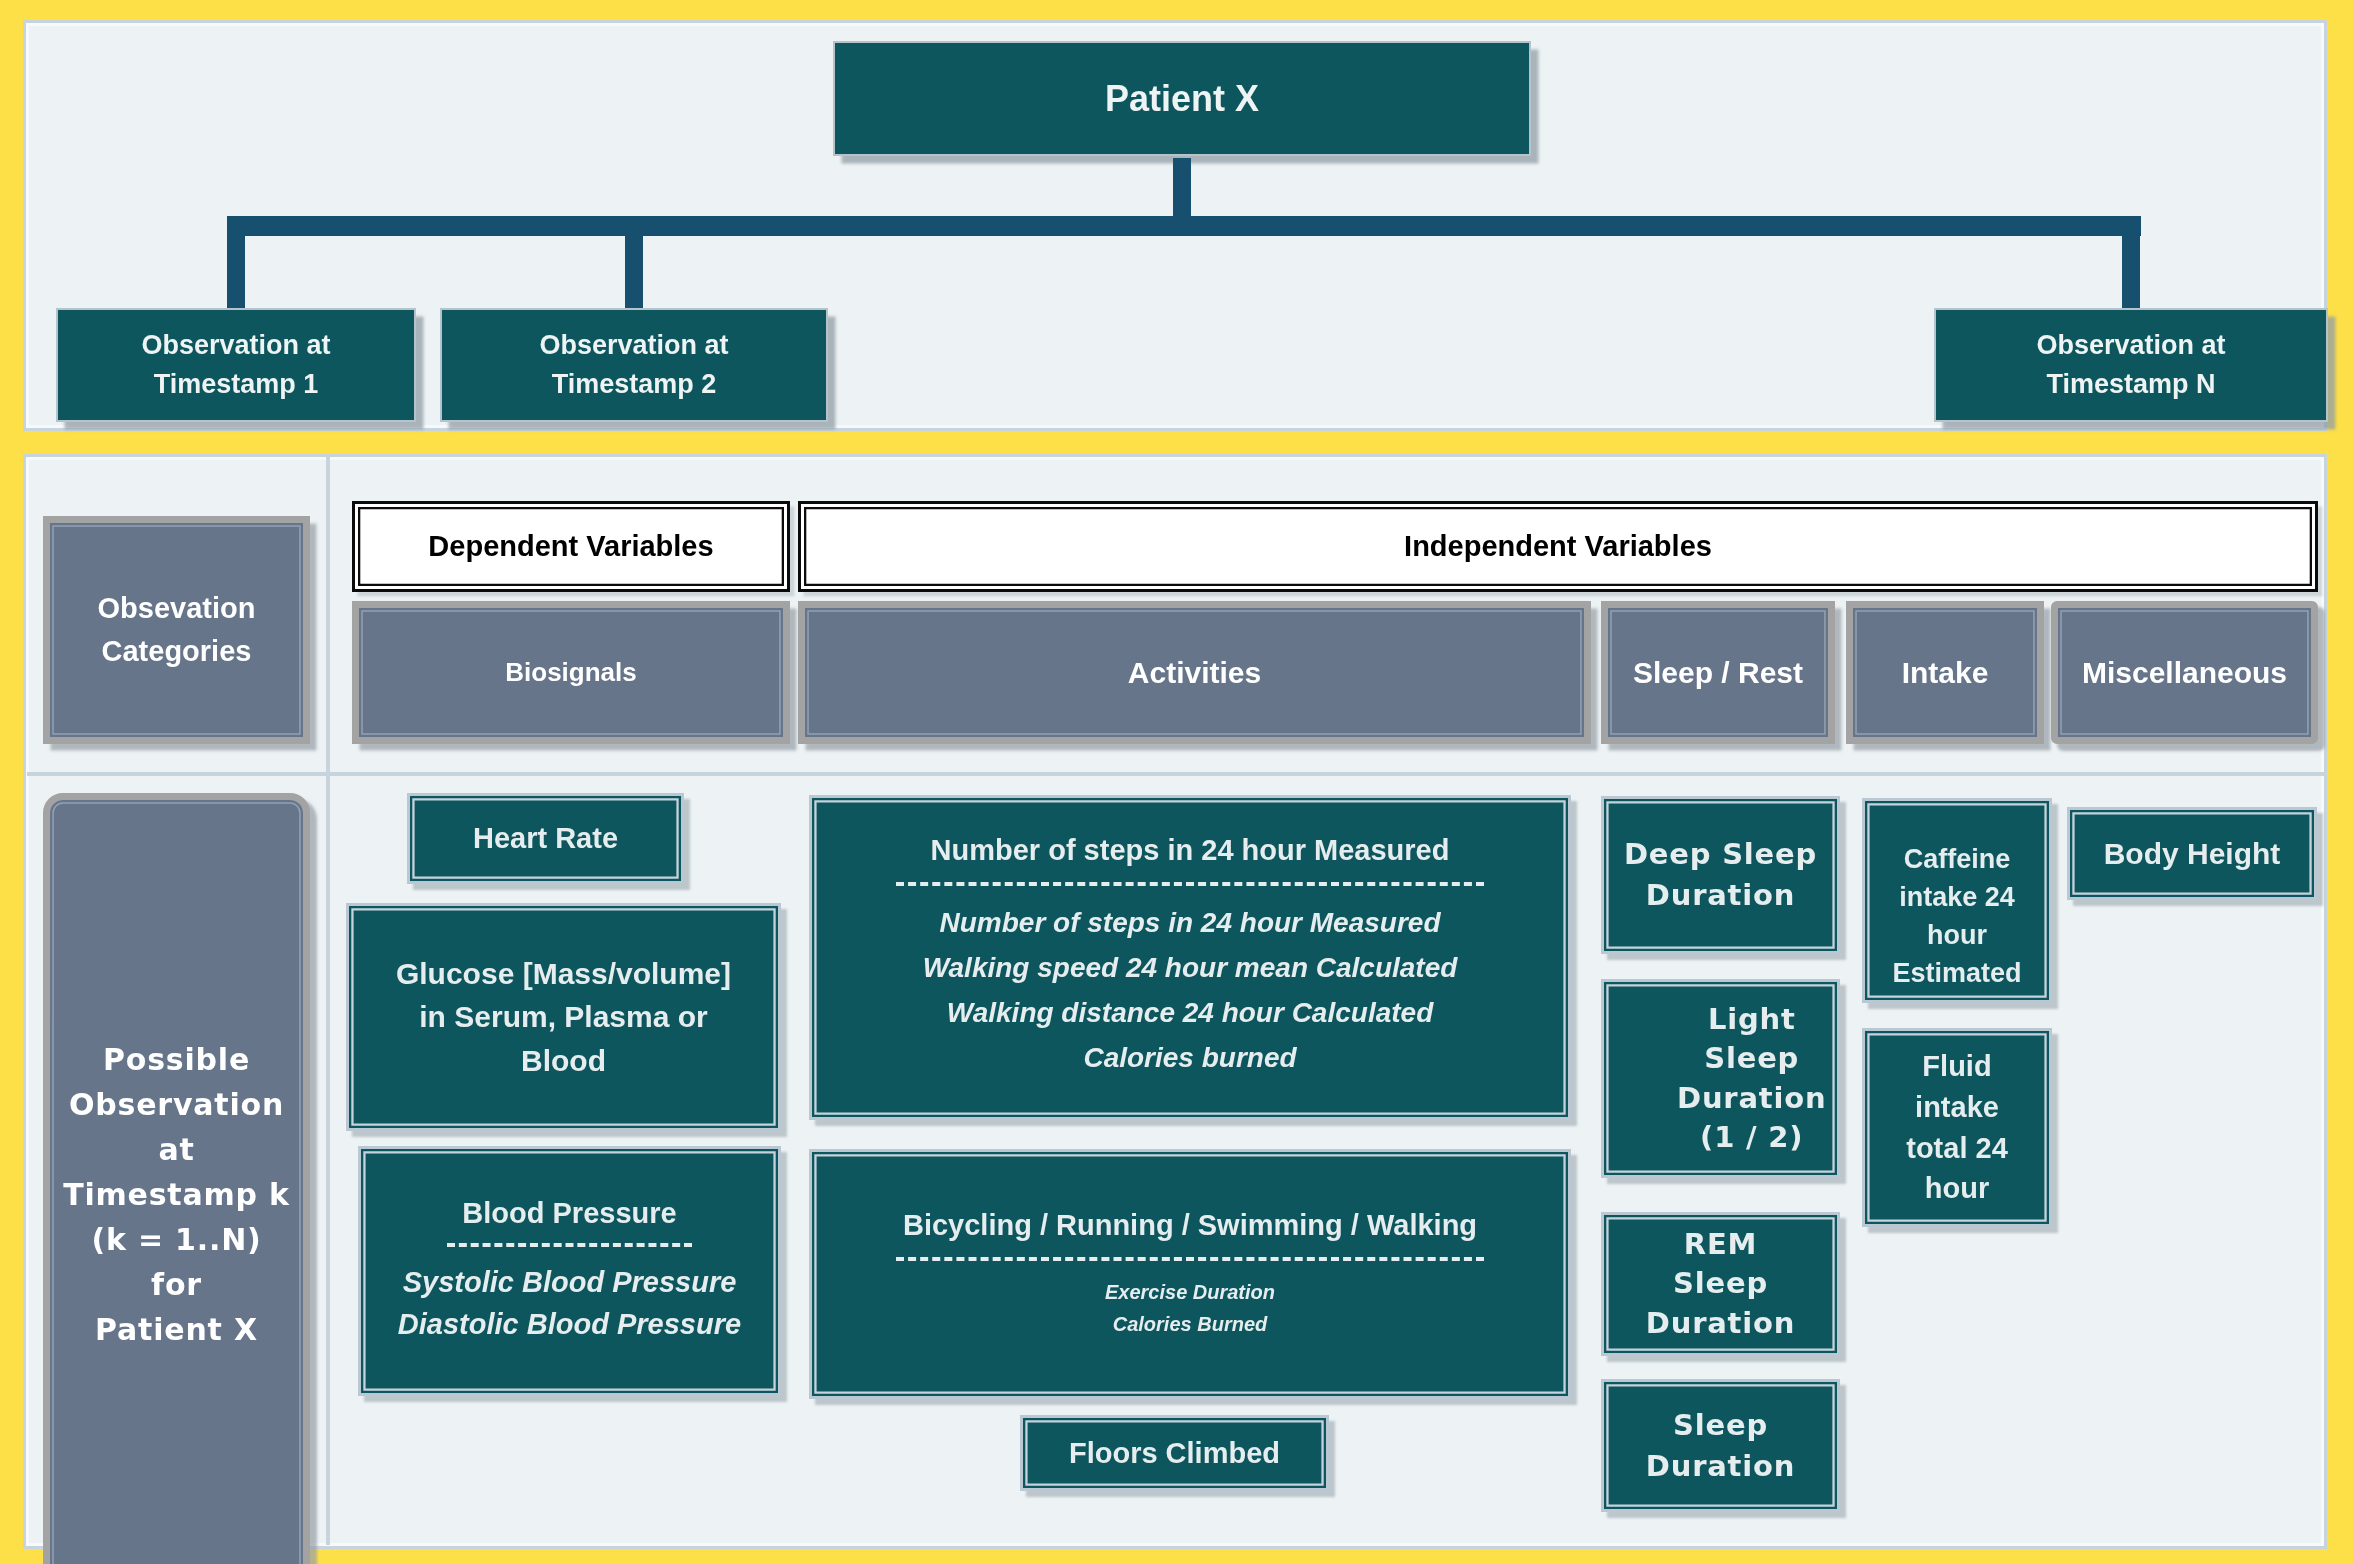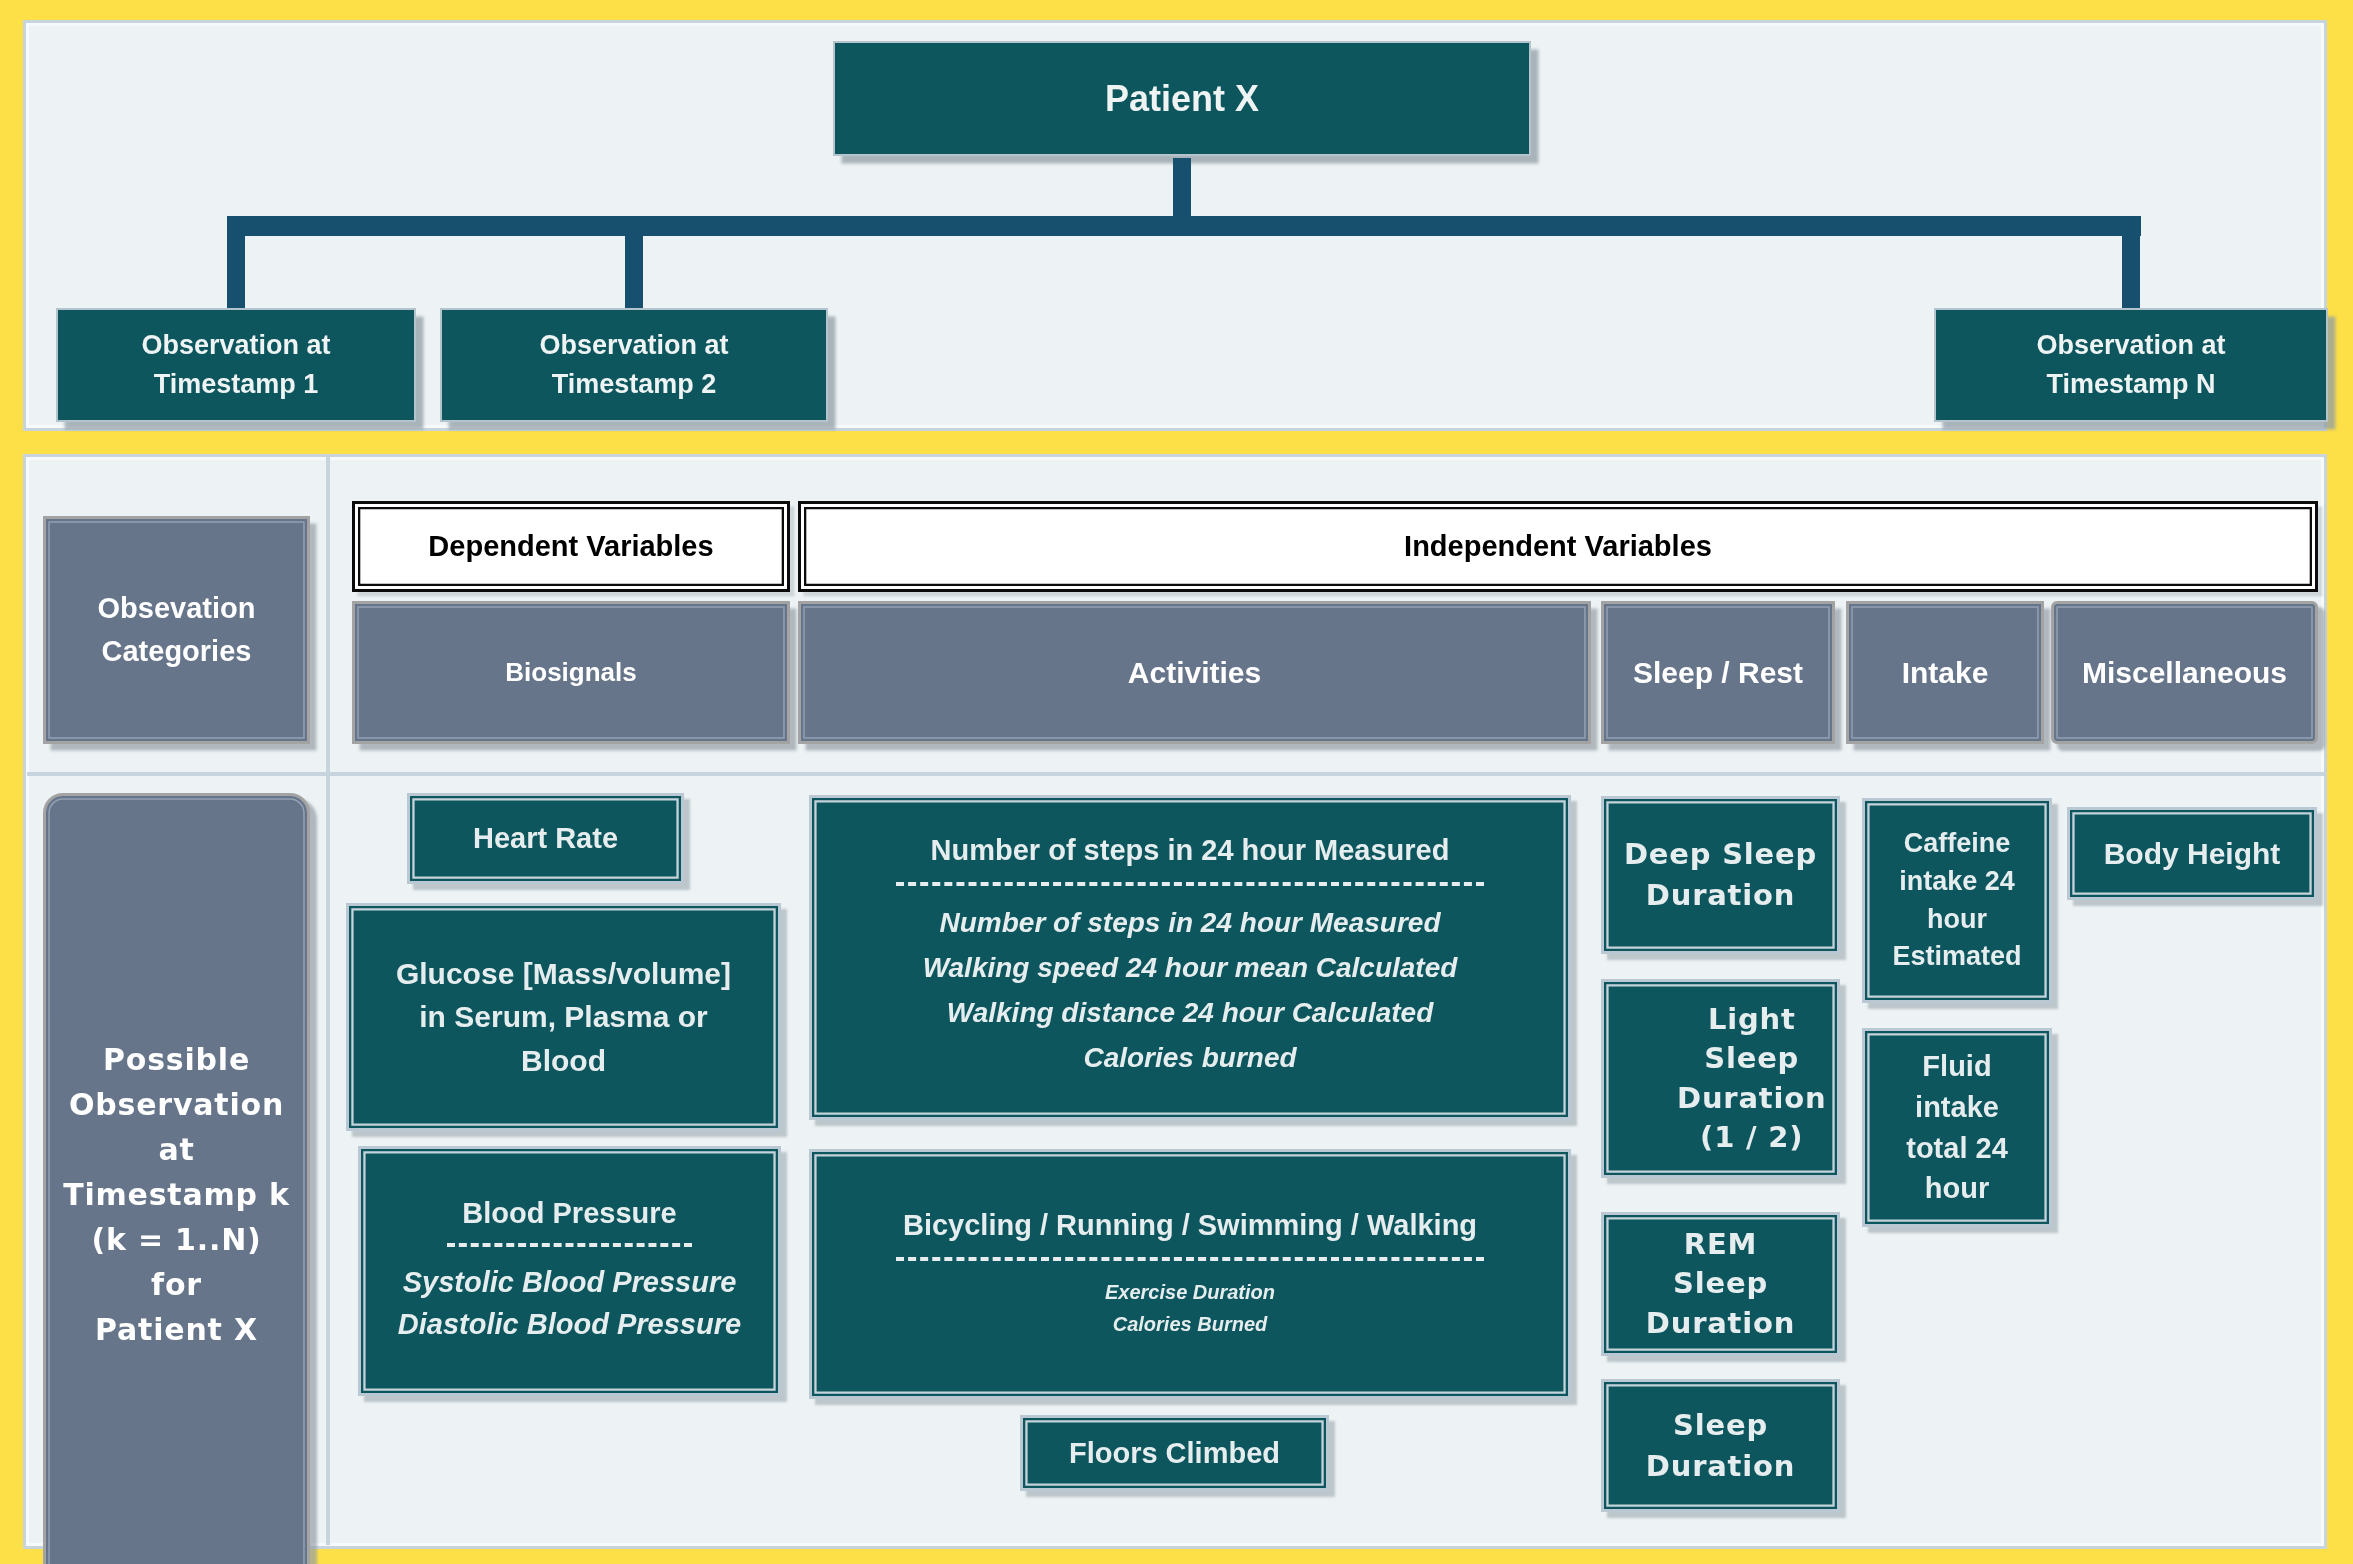--- a/index.html
+++ b/index.html
@@ -43,21 +43,21 @@
     padding:7.6px 10.6px;
   }
   .obox-title { font-weight:bold; }
   .obox-details div { font-style:italic; font-weight:bold; }
   .dash-sep { border-top:4.6px dashed #e7edef; }
 
   
   .graybox {
     position:absolute;
     background:#66758a;
-    border:3px solid #a3a3a3;
+    border:7px solid #a3a3a3;
     box-shadow: inset 0 0 0 2.3px #66758a, inset 0 0 0 3.8px #93a1b2, 6.8px 6.8px 3px rgba(150,158,166,0.7);
     box-sizing:border-box;
     display:flex; align-items:center; justify-content:center;
     color:#ffffff; font-weight:bold; text-align:center;
   }
   
   .whitebox {
     position:absolute;
     background:#ffffff;
     border:3px solid #0b0b0b;
@@ -200,21 +200,21 @@
   <div class="obox widefont" style="left:1601px; top:1212px; width:239px; height:144px; font-size:29px; line-height:1.35;">
     <div class="obox-title ml">REM
 Sleep
 Duration</div>
   </div>
   <div class="obox widefont" style="left:1601px; top:1379px; width:239px; height:133px; font-size:29px; line-height:1.4;">
     <div class="obox-title ml">Sleep
 Duration</div>
   </div>
 
-  <div class="obox" style="left:1862px; top:798px; width:190px; height:205px; font-size:27px; line-height:1.4;">
+  <div class="obox" style="left:1862px; top:798px; width:190px; height:205px; font-size:27px; line-height:1.4;justify-content:flex-end;">
     <div class="obox-title ml">Caffeine
 intake 24
 hour
 Estimated</div>
   </div>
   <div class="obox" style="left:1862px; top:1028px; width:190px; height:199px; font-size:29px; line-height:1.4;">
     <div class="obox-title ml">Fluid
 intake
 total 24
 hour</div>

